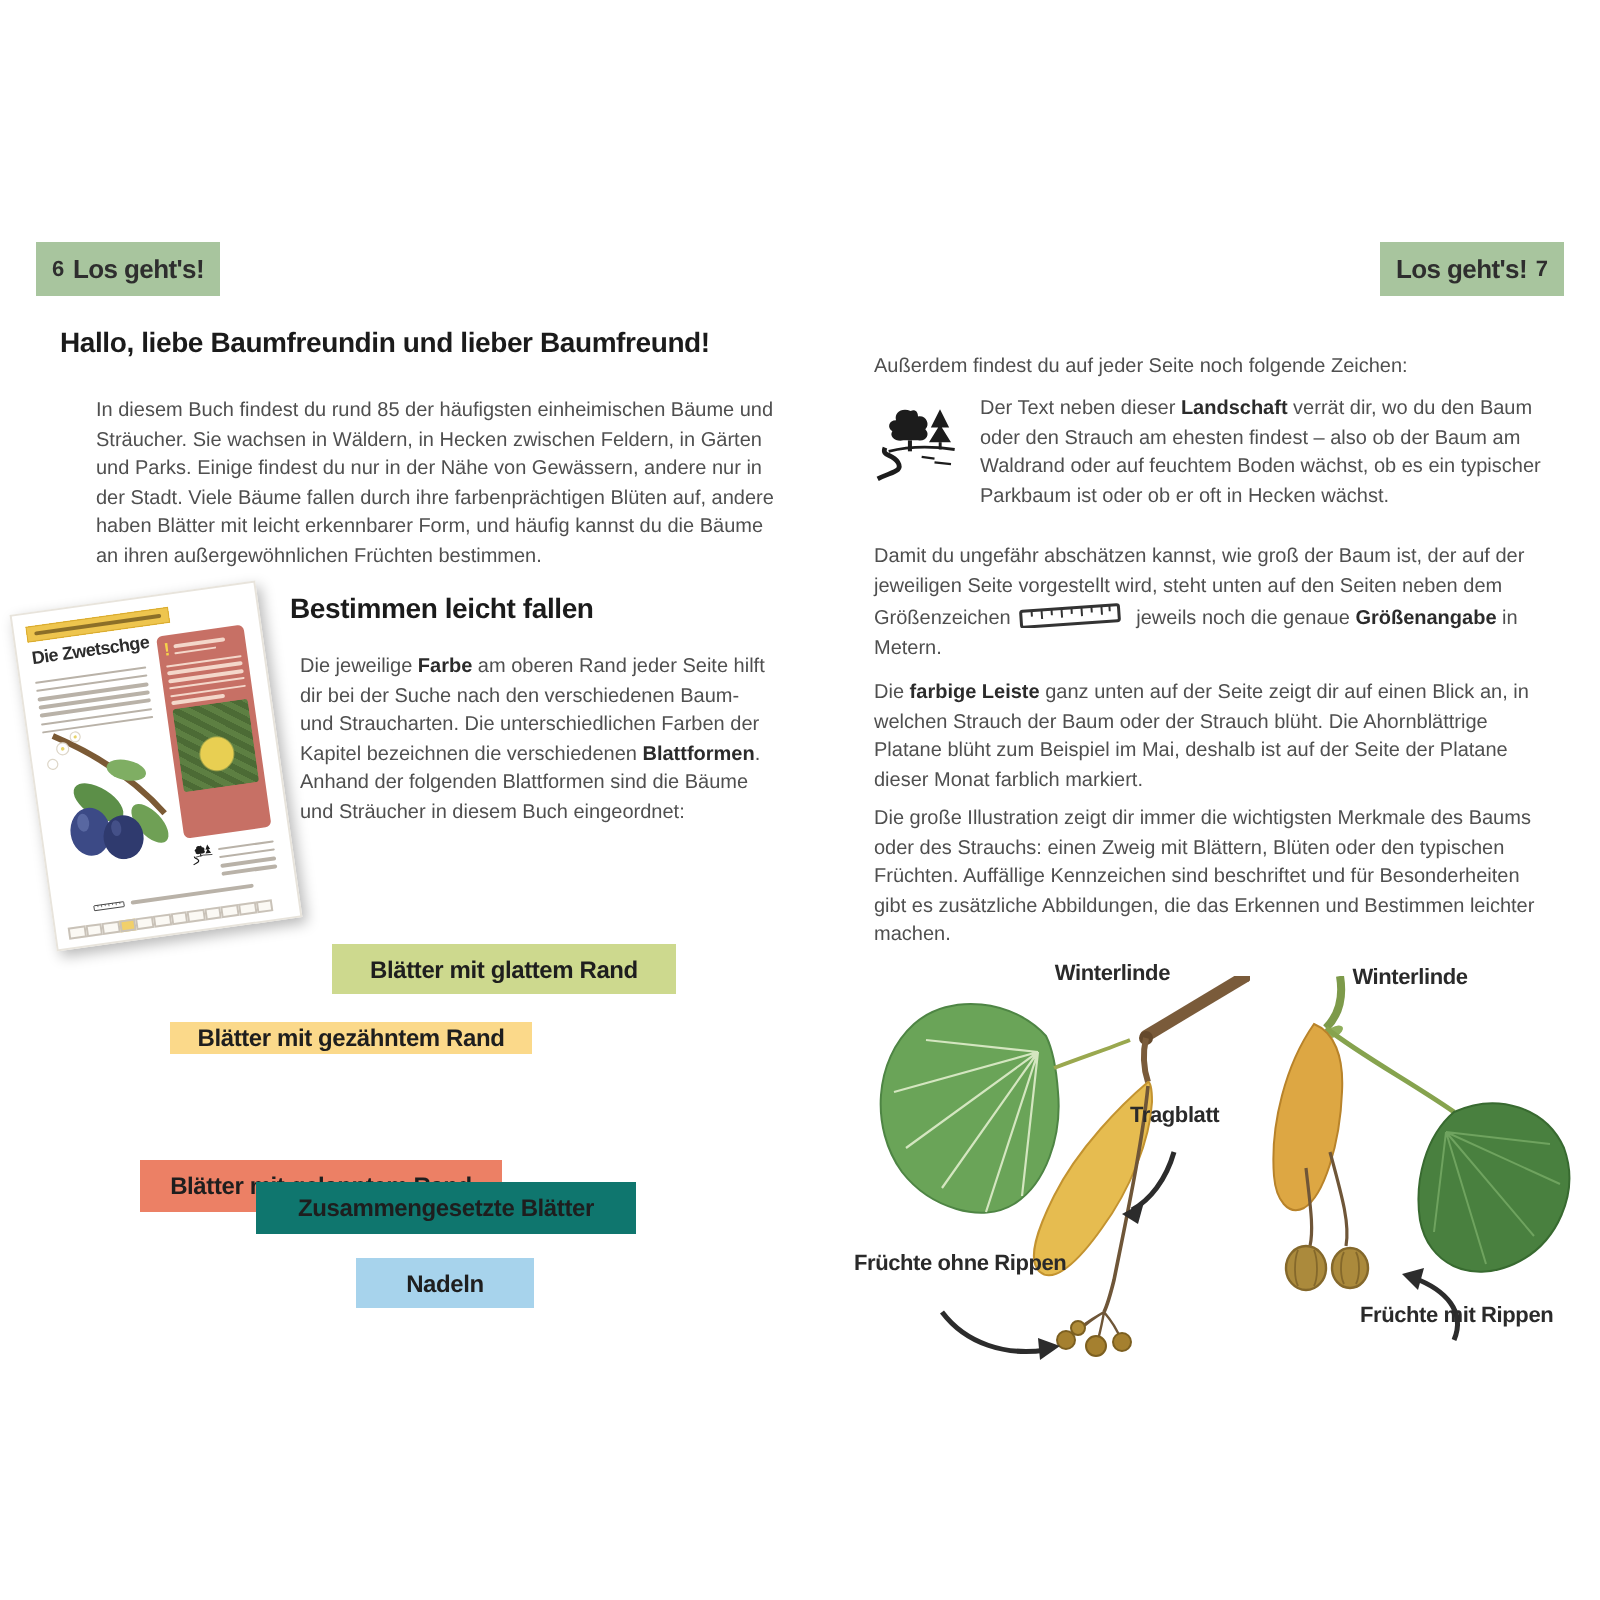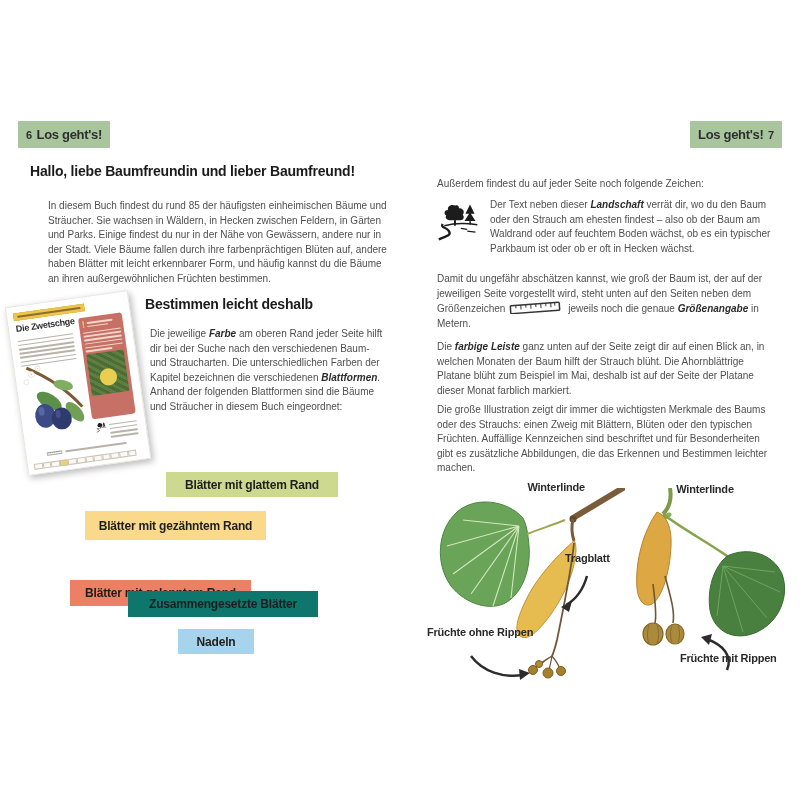--- a/index.html
+++ b/index.html
@@ -18,38 +18,38 @@
   .badge .pnum{font-size:11px;font-weight:700;}
   .badge .blabel{font-size:13px;letter-spacing:-0.3px;white-space:nowrap;}
   .badge-left{left:18px;top:121px;justify-content:space-between;}
   .badge-right{left:690px;top:121px;justify-content:space-between;}
 
   .h1{
     position:absolute;left:30px;top:163px;width:350px;
     font-size:14px;font-weight:700;color:#1b1b1b;letter-spacing:-0.2px;white-space:nowrap;
   }
   .body-text{font-size:10px;line-height:14.6px;color:#4f4f4f;text-align:left;}
-  .body-text b{color:#2b2b2b;font-weight:700;font-style:italic;}
+  .body-text b{color:#2b2b2b;font-weight:700;}
   .intro-left{position:absolute;left:48px;top:199px;width:346px;}
   .h2{
     position:absolute;left:145px;top:296px;font-size:14px;font-weight:700;color:#1b1b1b;
     letter-spacing:-0.2px;white-space:nowrap;
   }
   .section-left{position:absolute;left:150px;top:327px;width:233px;}
 
   
   .cat-bar{
     position:absolute;display:flex;align-items:center;justify-content:center;
     font-size:12px;font-weight:700;color:#1e1e1e;letter-spacing:-0.2px;
   }
   .cat-1{left:166px;top:472px;width:172px;height:25px;}
-  .cat-2{left:85px;top:511px;width:181px;height:29px;}
+  .cat-2{left:85px;top:511px;width:181px;height:16px;}
   .cat-3{left:70px;top:580px;width:181px;height:26px;}
   .cat-4{left:128px;top:591px;width:190px;height:26px;}
-  .cat-5{left:178px;top:629px;width:76px;height:25px;}
+  .cat-5{left:178px;top:629px;width:89px;height:25px;}
 
   
   .inset{
     position:absolute;left:16px;top:298px;width:124px;height:170px;background:#fff;
     transform:rotate(-8deg);box-shadow:2px 3px 7px rgba(0,0,0,0.28);border:1px solid #e8e4dc;
     box-sizing:border-box;
   }
   .ins-bar{position:absolute;left:6px;top:6px;width:72px;height:8px;background:#eec54e;
     box-shadow:inset 0 0 0 0.5px #d9ab2f;}
   .ins-bar i{display:block;height:2px;margin:3px 4px;background:rgba(60,40,10,.55);border-radius:1px;}
@@ -105,21 +105,21 @@
 
   <div class="badge badge-left">
     <span class="pnum">6</span>
     <span class="blabel">Los geht's!</span>
   </div>
 
   <div class="h1">Hallo, liebe Baumfreundin und lieber Baumfreund!</div>
 
   <div class="body-text intro-left">In diesem Buch findest du rund 85 der häufigsten einheimischen Bäume und Sträucher. Sie wachsen in Wäldern, in Hecken zwischen Feldern, in Gärten und Parks. Einige findest du nur in der Nähe von Gewässern, andere nur in der Stadt. Viele Bäume fallen durch ihre farbenprächtigen Blüten auf, andere haben Blätter mit leicht erkennbarer Form, und häufig kannst du die Bäume an ihren außergewöhnlichen Früchten bestimmen.</div>
 
-  <div class="h2">Bestimmen leicht deshalb</div>
+  <div class="h2">Bestimmen leicht fallen</div>
 
   <div class="body-text section-left"><span>Die jeweilige </span><b>Farbe</b><span> am oberen Rand jeder Seite hilft dir bei der Suche nach den verschiedenen Baum- und Straucharten. Die unterschiedlichen Farben der Kapitel bezeichnen die verschiedenen </span><b>Blattformen</b><span>. Anhand der folgenden Blattformen sind die Bäume und Sträucher in diesem Buch eingeordnet:</span></div>
 
   <div class="inset">
     <div class="ins-bar">
         <i></i>
       </div>
     <div class="ins-title">Die Zwetschge</div>
     <div class="ins-lines">
       <div class="tline"></div>
@@ -235,21 +235,21 @@
   </div>
 
   <div class="body-text p-size"><span>Damit du ungefähr abschätzen kannst, wie groß der Baum ist, der auf der jeweiligen Seite vorgestellt wird, steht unten auf den Seiten neben dem Größenzeichen</span><svg class="inline-ruler" width="52" height="13" viewBox="0 0 52 13">
       <g transform="rotate(-4 26 7)">
         <rect x="1.5" y="3" width="49" height="8" rx="1" fill="#fff" stroke="#333" stroke-width="1.5"></rect>
         <path d="M7 3 v3 M12 3 v4.5 M17 3 v3 M22 3 v4.5 M27 3 v3 M32 3 v4.5 M37 3 v3 M42 3 v4.5 M46 3 v3" stroke="#333" stroke-width="1"></path>
       </g>
     </svg><span> jeweils noch die genaue </span><b>Größenangabe</b><span> in Metern.</span>
   </div>
 
-  <div class="body-text p-leiste"><span>Die </span><b>farbige Leiste</b><span> ganz unten auf der Seite zeigt dir auf einen Blick an, in welchen Monaten der Baum hilft der Strauch blüht. Die Ahornblättrige Platane blüht zum Beispiel im Mai, deshalb ist auf der Seite der Platane dieser Monat farblich markiert.</span>
+  <div class="body-text p-leiste"><span>Die </span><b>farbige Leiste</b><span> ganz unten auf der Seite zeigt dir auf einen Blick an, in welchen Strauch der Baum oder der Strauch blüht. Die Ahornblättrige Platane blüht zum Beispiel im Mai, deshalb ist auf der Seite der Platane dieser Monat farblich markiert.</span>
   </div>
 
   <div class="body-text p-illu">Die große Illustration zeigt dir immer die wichtigsten Merkmale des Baums oder des Strauchs: einen Zweig mit Blättern, Blüten oder den typischen Früchten. Auffällige Kennzeichen sind beschriftet und für Besonderheiten gibt es zusätzliche Abbildungen, die das Erkennen und Bestimmen leichter machen.</div>
 
   <div class="figures">
 
     <svg class="svg-winter" width="200" height="200" viewBox="0 0 200 200">
 
       <path d="M98 30 C82 12 50 8 32 24 C12 42 10 76 26 98 C40 116 66 124 82 114 C98 104 106 80 104 58 C103 44 101 36 98 30 Z" fill="#6aa458" stroke="#4e8544" stroke-width="1"></path>
       <path d="M94 38 L38 32 M94 38 L22 58 M94 38 L28 86 M94 38 L46 106 M94 38 L68 118 M94 38 L86 110" stroke="#d4e6c0" stroke-width="1.1" fill="none"></path>

